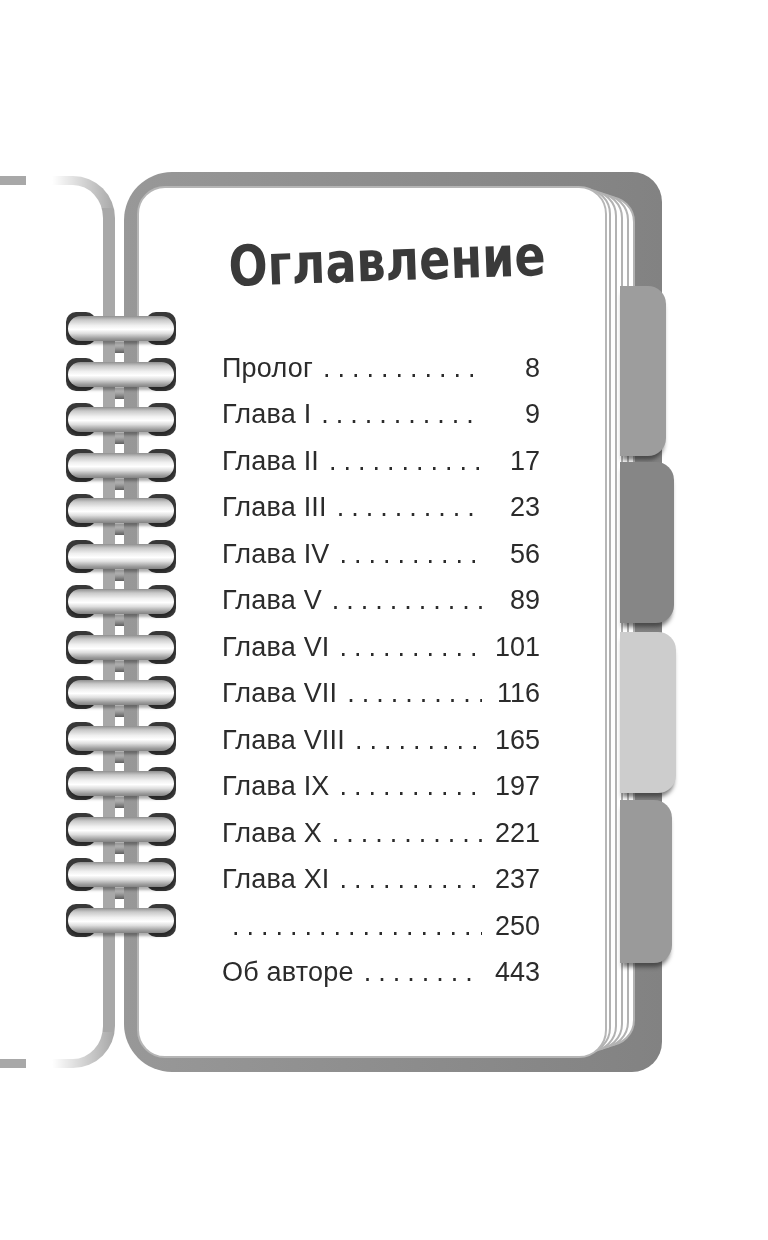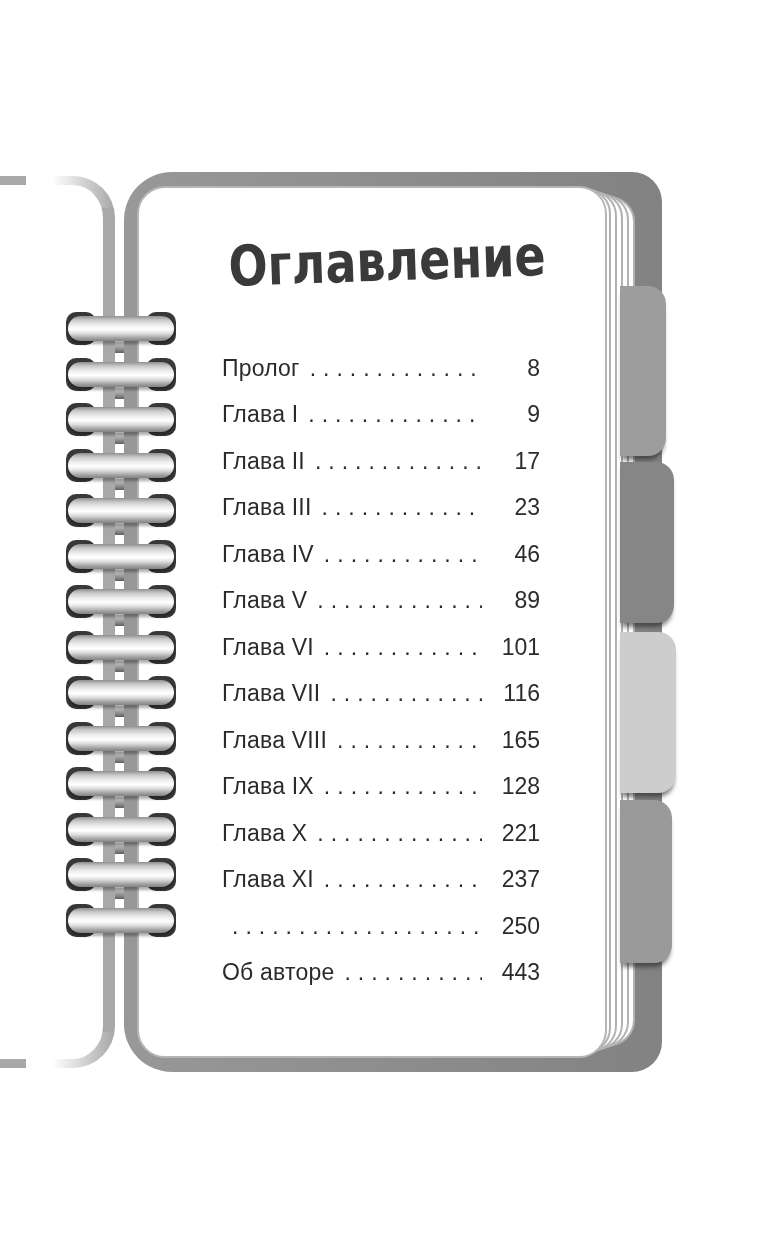--- a/index.html
+++ b/index.html
@@ -92,21 +92,21 @@
     font-weight:bold; font-size:46px; color:#3a3a3a;
     transform:rotate(-2deg) scaleY(1.22);
     transform-origin:50% 50%;
     z-index:8; margin:0; letter-spacing:0;
   }
   .toc {
     position:absolute; left:222px; top:345px; width:318px; z-index:8;
   }
   .toc-row {
     height:46.5px; display:flex; align-items:center;
-    font-size:23px; color:#2b2b2b;
+    font-size:27px; color:#2b2b2b;
   }
   .toc-label { white-space:nowrap; letter-spacing:0.2px; }
   .leader {
     flex:1 1 auto; overflow:hidden; white-space:nowrap;
     letter-spacing:7px; margin-left:10px; margin-right:4px;
     color:#2b2b2b;
   }
   .num { flex:0 0 54px; width:54px; text-align:right; }
 </style>
 </head>
@@ -170,21 +170,21 @@
       <span class="num">17</span>
     </div>
       <div class="toc-row">
       <span class="toc-label">Глава III</span>
       <span class="leader">............................................................</span>
       <span class="num">23</span>
     </div>
       <div class="toc-row">
       <span class="toc-label">Глава IV</span>
       <span class="leader">............................................................</span>
-      <span class="num">46</span>
+      <span class="num">56</span>
     </div>
       <div class="toc-row">
       <span class="toc-label">Глава V</span>
       <span class="leader">............................................................</span>
       <span class="num">89</span>
     </div>
       <div class="toc-row">
       <span class="toc-label">Глава VI</span>
       <span class="leader">............................................................</span>
       <span class="num">101</span>
@@ -195,21 +195,21 @@
       <span class="num">116</span>
     </div>
       <div class="toc-row">
       <span class="toc-label">Глава VIII</span>
       <span class="leader">............................................................</span>
       <span class="num">165</span>
     </div>
       <div class="toc-row">
       <span class="toc-label">Глава IX</span>
       <span class="leader">............................................................</span>
-      <span class="num">128</span>
+      <span class="num">197</span>
     </div>
       <div class="toc-row">
       <span class="toc-label">Глава X</span>
       <span class="leader">............................................................</span>
       <span class="num">221</span>
     </div>
       <div class="toc-row">
       <span class="toc-label">Глава XI</span>
       <span class="leader">............................................................</span>
       <span class="num">237</span>

